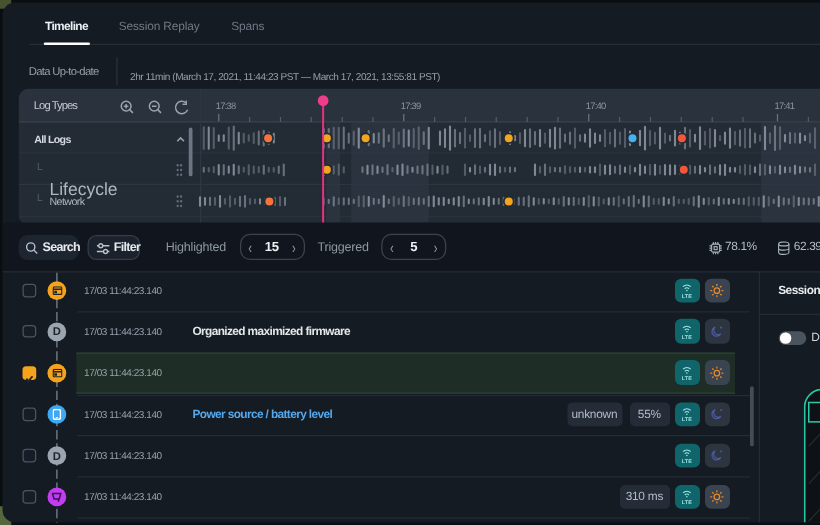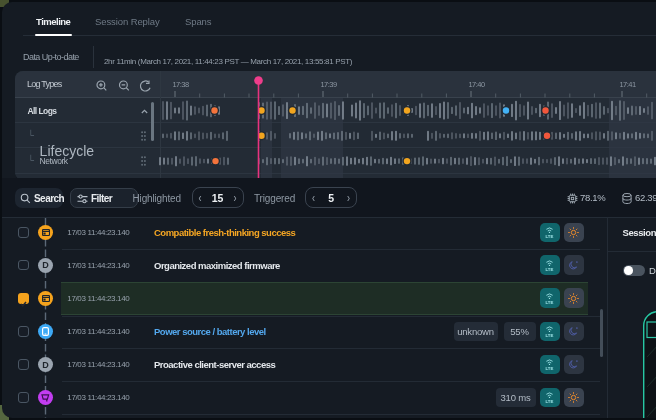--- a/index.html
+++ b/index.html
@@ -21,21 +21,21 @@
 #tlv{left:145px;top:0;bottom:0;width:1px;background:#2e3741}
 .tlrow{left:0;right:0;height:25.3px;border-bottom:1px solid #2c3540}
 .tlband{top:26.5px;height:82.5px;background:#2f3844;opacity:.7}
 .tllabel{font-size:7.5px;color:#8d97a2;letter-spacing:-0.55px}
 #tlscroll{left:136px;top:30.5px;width:2.6px;height:39px;background:#6a7681;border-radius:2px}
 .treel{color:#566470;font-size:9px}
 
 #midbar{left:0;top:176px;right:0;height:38.5px;background:#11161e}
 .pill{top:186px;height:20px;border-radius:7px;font-size:10px;font-weight:700;color:#e8ebee;display:flex;align-items:center;letter-spacing:-0.55px}
 #searchpill{left:13px;width:48px;background:#1d2530;padding-left:19px}
-#filterpill{left:68px;width:68px;background:#1b222c;border:1px solid #343d48;padding-left:20px}
+#filterpill{left:68px;width:42px;background:#1b222c;border:1px solid #343d48;padding-left:20px}
 .lbl{top:190.5px;font-size:10px;color:#8e98a3;letter-spacing:-0.15px}
 .stepper{top:185px;width:52px;height:21px;border:1px solid #3a434f;border-radius:8px;display:flex;align-items:center;justify-content:space-between;padding:0 6px}
 .stepper .num{font-size:10.5px;font-weight:700;color:#edf0f3;letter-spacing:-0.2px}
 .chev{font-size:9px;color:#96a0ab;transform:scaleY(1.4)}
 .pct{top:190px;font-size:9.5px;color:#b4bdc7;letter-spacing:-0.3px}
 
 #list{left:0;top:214.5px;right:-5px;bottom:0;border-top:1px solid #242c36}
 .sep{left:60px;width:538px;height:1px;background:#232b35}
 #greenrow{left:59px;top:279.5px;width:527px;height:33.5px;background:#1e2d25;border-top:1px solid #2c4434;border-bottom:1px solid #2c4434}
 .cb{left:16px;width:10.5px;height:10.5px;border:1.3px solid #4a5663;border-radius:3px;background:#171d26}
@@ -229,21 +229,20 @@
 
   <div class="abs cb" style="top:225.25px"></div>
   <div class="abs circ" style="top:223.0px;background:#f5a31d">
       <svg width="8" height="7" viewBox="0 0 8 7">
         <rect x="0.5" y="0.5" width="7" height="6" rx="1" fill="none" stroke="#1f252c" stroke-width="1.1"></rect>
         <path d="M0.5 2.4h7" stroke="#1f252c" stroke-width="1.1"></path>
         <rect x="1.4" y="3.6" width="2.2" height="2" fill="#1f252c"></rect>
       </svg>
     </div>
   <div class="abs ts" style="top:226.0px">17/03 11:44:23.140</div>
-  <div class="abs msg" style="top:225.0px;color:#f5a623">Compatible fresh-thinking success</div>
   <div class="abs badge lte" style="top:220.75px">
       <svg width="13" height="13" viewBox="0 0 13 13">
         <g stroke="#9ce3e6" fill="none" stroke-width="0.9">
           <path d="M3.4 3.3a4.6 4.6 0 0 1 6.2 0"></path>
           <path d="M4.8 5a2.5 2.5 0 0 1 3.4 0"></path>
         </g>
         <circle cx="6.5" cy="6.4" r="0.65" fill="#9ce3e6"></circle>
         <text x="6.5" y="12" font-size="4.3" font-weight="bold" fill="#9ce3e6" text-anchor="middle" letter-spacing="0.1" font-family="Liberation Sans,sans-serif">LTE</text>
       </svg>
     </div>
@@ -331,21 +330,20 @@
       <svg width="11" height="11" viewBox="0 0 11 11">
         <g stroke="#4c5a9e" stroke-width="1" fill="none">
           <path d="M8.6 6.9A3.7 3.7 0 1 1 4.2 1.7a3 3 0 0 0 4.4 5.2z"></path>
           <path d="M8.9 1.3v1.6M8.1 2.1h1.6" stroke-width="0.8"></path>
         </g>
       </svg>
     </div>
   <div class="abs cb" style="top:357.25px"></div>
   <div class="abs circ dcirc" style="top:355.0px">D</div>
   <div class="abs ts" style="top:358.0px">17/03 11:44:23.140</div>
-  <div class="abs msg" style="top:357.0px;color:#e4e8ec">Proactive client-server access</div>
   <div class="abs badge lte" style="top:352.75px">
       <svg width="13" height="13" viewBox="0 0 13 13">
         <g stroke="#9ce3e6" fill="none" stroke-width="0.9">
           <path d="M3.4 3.3a4.6 4.6 0 0 1 6.2 0"></path>
           <path d="M4.8 5a2.5 2.5 0 0 1 3.4 0"></path>
         </g>
         <circle cx="6.5" cy="6.4" r="0.65" fill="#9ce3e6"></circle>
         <text x="6.5" y="12" font-size="4.3" font-weight="bold" fill="#9ce3e6" text-anchor="middle" letter-spacing="0.1" font-family="Liberation Sans,sans-serif">LTE</text>
       </svg>
     </div>

